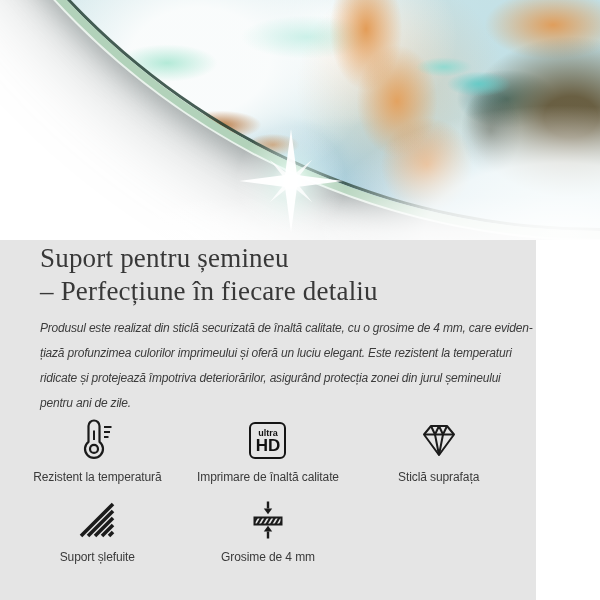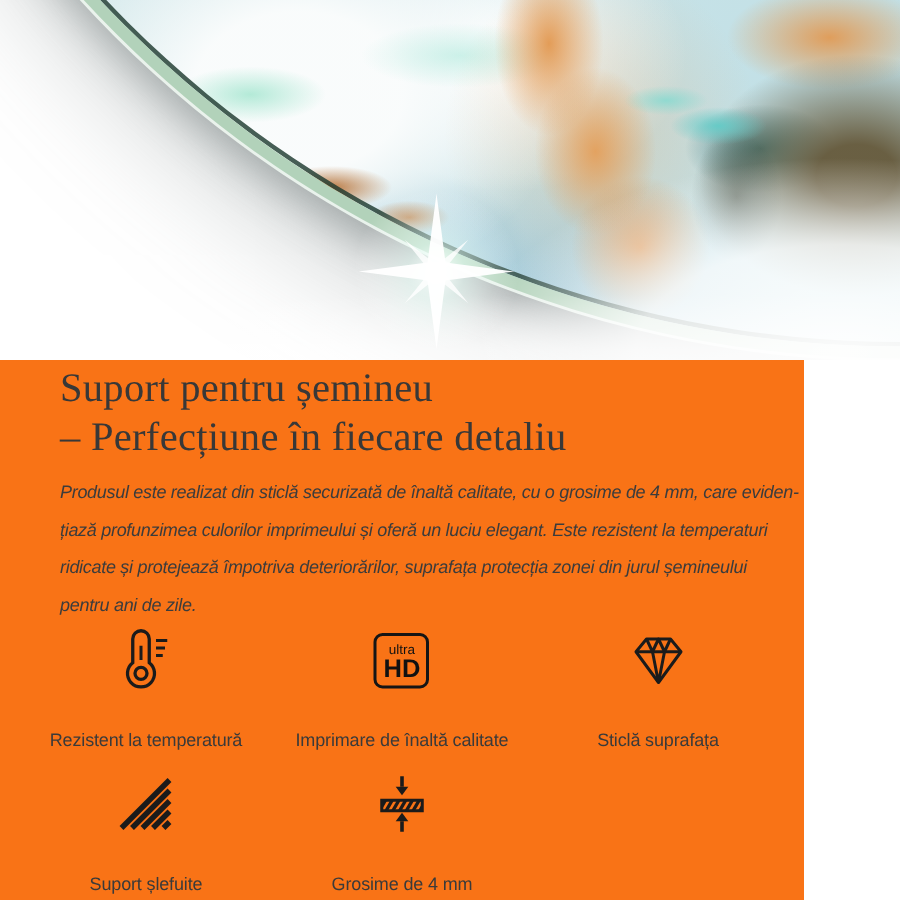--- a/index.html
+++ b/index.html
@@ -1,20 +1,20 @@
 <!DOCTYPE html>
 <html><head>
 <meta charset="utf-8">
 <style>
   html,body{margin:0;padding:0;}
   body{
     width:600px;height:600px;overflow:hidden;background:#ffffff;
     font-family:"Liberation Sans","DejaVu Sans",sans-serif;color:#3c3c3c;
   }
-  .page{position:relative;width:536px;height:600px;background:#f97316;}
+  .page{position:relative;width:536px;height:600px;background:#e5e5e5;}
 
   
   .hero{position:relative;width:600px;height:240px;overflow:hidden;background:#fff;}
   .glass{
     position:absolute;left:-139px;top:-1239px;width:1478px;height:1478px;
     border-radius:50%;box-sizing:border-box;
     border:8px solid #b2d2ba;
     box-shadow:
       inset 0 0 0 3px rgba(30,58,47,0.82),
       0 0 0 2px rgba(240,248,242,0.9),
@@ -61,27 +61,27 @@
   .desc{margin:8px 40px 0;font-size:12px;line-height:25px;color:#3c3c3c;letter-spacing:-0.2px;font-style:italic;}
   .desc span{display:block;white-space:nowrap;}
 
   
   .features{
     display:grid;grid-template-columns:repeat(3,1fr);
     padding:0 12px;margin-top:2px;row-gap:14px;
   }
   .cell{display:flex;flex-direction:column;align-items:center;}
   .icon-box{height:44px;display:flex;align-items:center;justify-content:center;}
-  .feat-label{margin-top:24px;font-size:12px;color:#3a3a3a;text-align:center;letter-spacing:-0.1px;}
+  .feat-label{margin-top:8px;font-size:12px;color:#3a3a3a;text-align:center;letter-spacing:-0.1px;}
   .uhd-box{
     width:33px;height:33px;border:2.5px solid #151515;border-radius:6px;
     display:flex;flex-direction:column;align-items:center;justify-content:center;
     color:#111;
   }
-  .uhd-top{font-size:9px;font-weight:400;line-height:9px;margin-top:1px;}
+  .uhd-top{font-size:9px;font-weight:700;line-height:9px;margin-top:1px;}
   .uhd-bottom{font-size:17px;font-weight:800;line-height:15px;}
   svg.feat{stroke:#1b1b1b;fill:none;}
 </style>
 </head>
 <body>
 
 <div class="page">
 
   <div class="hero">
     <div class="glass"></div>
@@ -101,21 +101,21 @@
   </div>
 
   <h1>
     <span>Suport pentru șemineu</span>
     <span>– Perfecțiune în fiecare detaliu</span>
   </h1>
 
   <div class="desc">
     <span>Produsul este realizat din sticlă securizată de înaltă calitate, cu o grosime de 4 mm, care eviden-</span>
     <span>țiază profunzimea culorilor imprimeului și oferă un luciu elegant. Este rezistent la temperaturi</span>
-    <span>ridicate și protejează împotriva deteriorărilor, suprafața protecția zonei din jurul șemineului</span>
+    <span>ridicate și protejează împotriva deteriorărilor, asigurând protecția zonei din jurul șemineului</span>
     <span>pentru ani de zile.</span>
   </div>
 
   <div class="features">
 
     <div class="cell">
       <div class="icon-box">
         <svg class="feat" width="44" height="44" viewBox="0 0 44 44">
           <path d="M13.5 23.8 V8 A5.5 5.5 0 0 1 24.5 8 V23.8 A9 9 0 1 1 13.5 23.8 Z" stroke-width="2.2"></path>
           <circle cx="19" cy="30.9" r="4" stroke-width="2.2"></circle>

